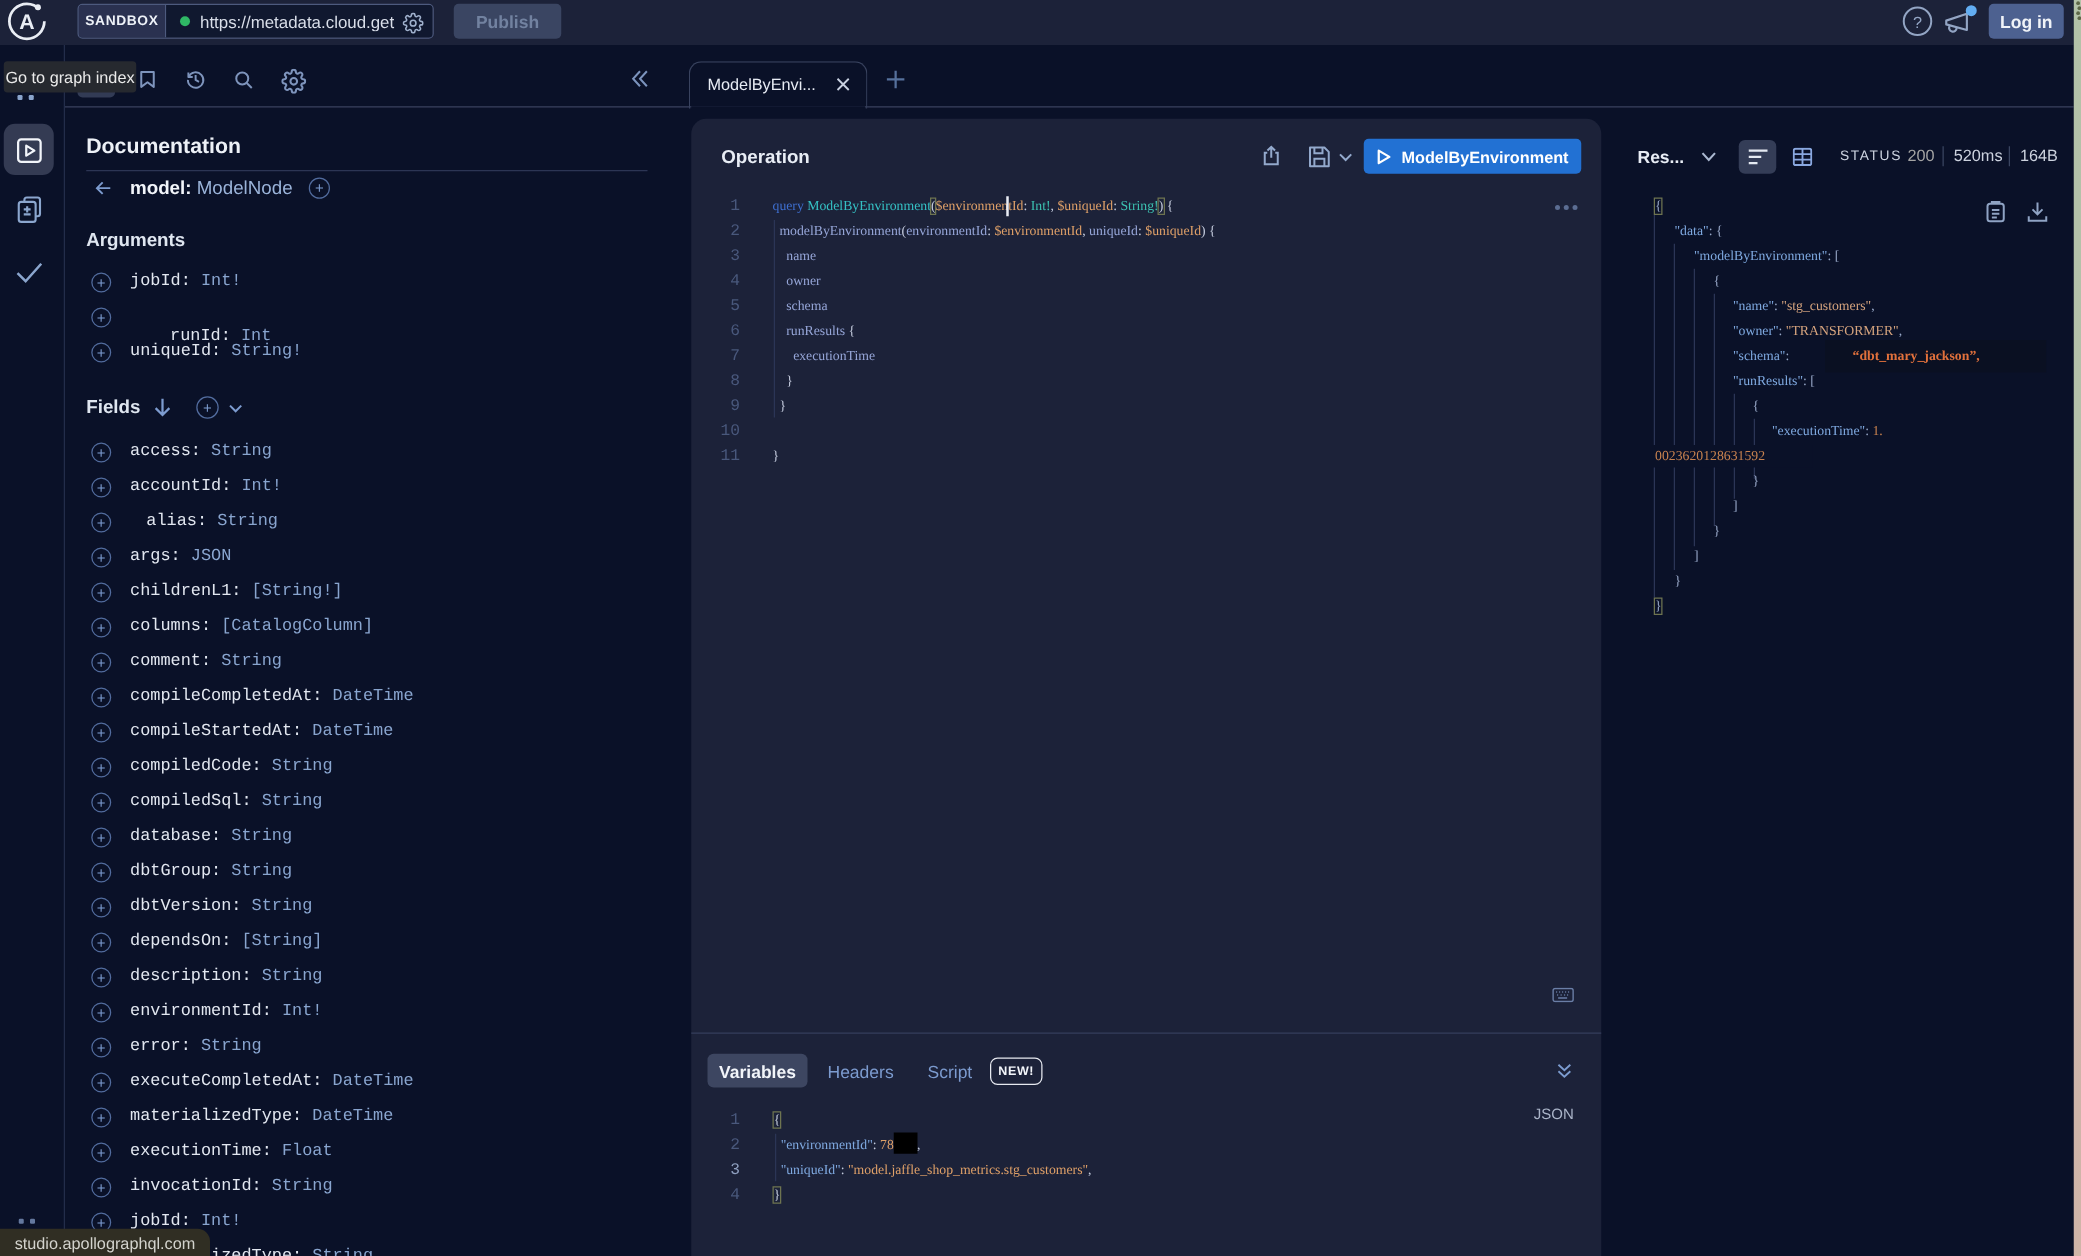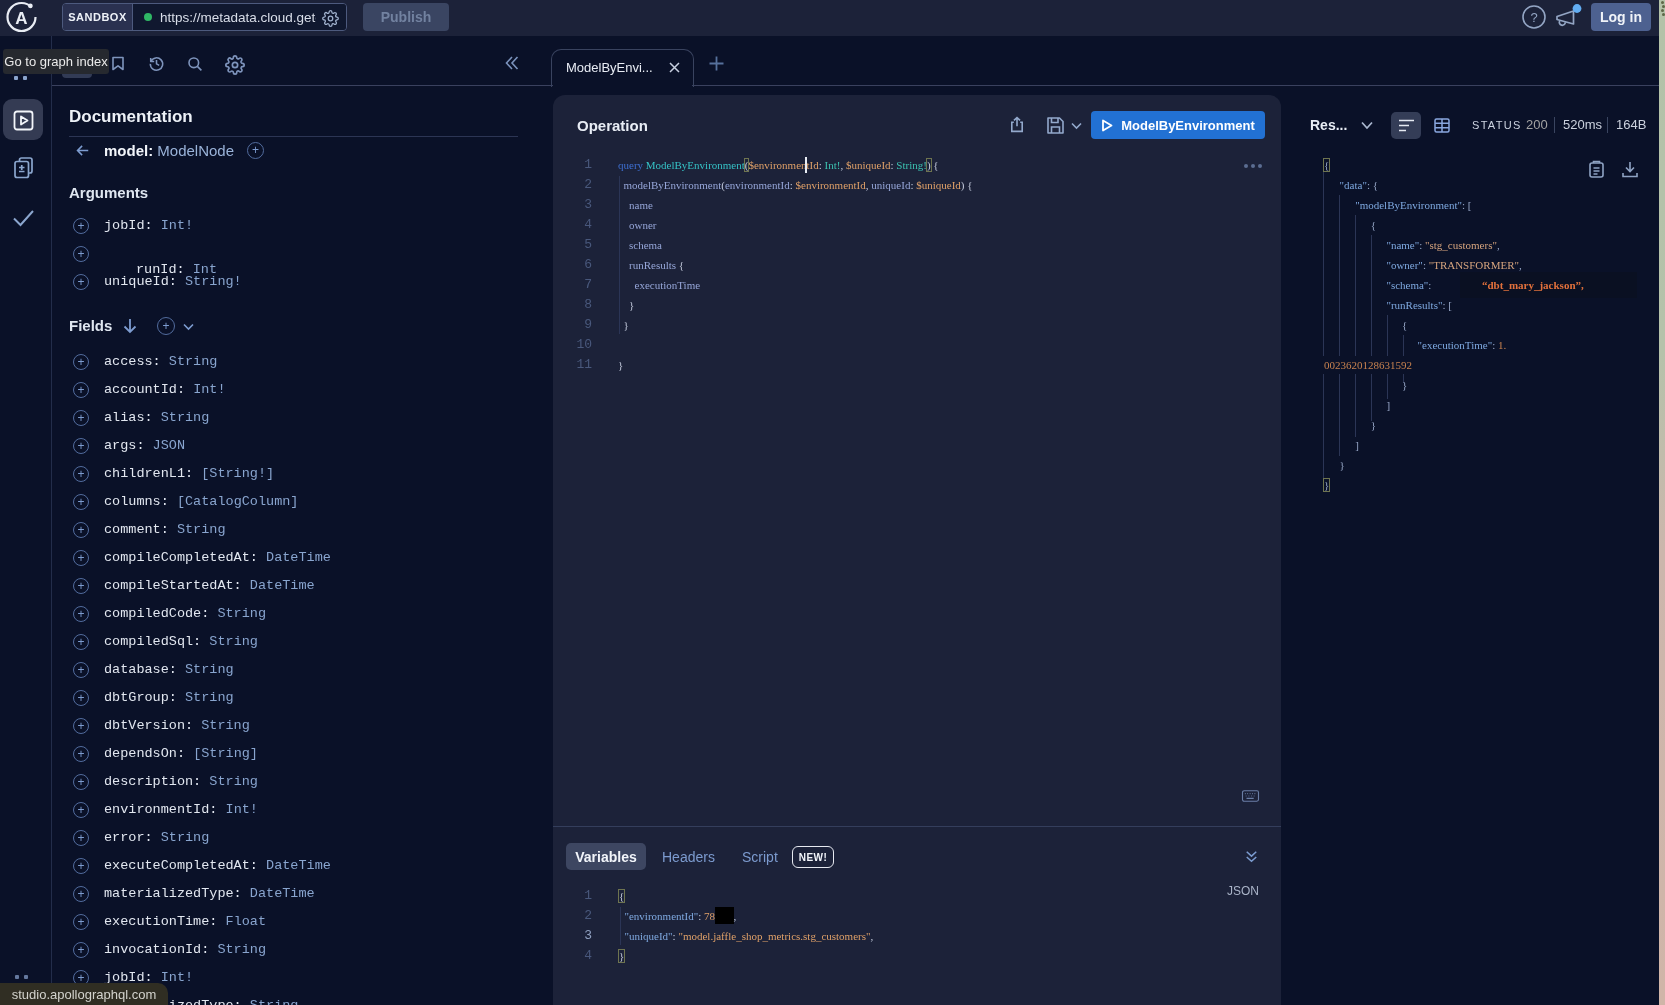--- a/index.html
+++ b/index.html
@@ -153,21 +153,21 @@
       <div class="abs" style="left:73px;top:354px;">
         <span class="plus" style="left:0;top:0;">+</span>
         <span class="dmono abs" style="left:31px;top:0;"><span class="fname">access: </span><span class="ftype">String</span></span>
       </div>
       <div class="abs" style="left:73px;top:382px;">
         <span class="plus" style="left:0;top:0;">+</span>
         <span class="dmono abs" style="left:31px;top:0;"><span class="fname">accountId: </span><span class="ftype">Int!</span></span>
       </div>
       <div class="abs" style="left:73px;top:410px;">
         <span class="plus" style="left:0;top:0;">+</span>
-        <span class="dmono abs" style="left:31px;top:0;"><span class="fname">alias: </span><span class="ftype">String</span></span>
+        <span class="dmono abs" style="left:44px;top:0;"><span class="fname">alias: </span><span class="ftype">String</span></span>
       </div>
       <div class="abs" style="left:73px;top:438px;">
         <span class="plus" style="left:0;top:0;">+</span>
         <span class="dmono abs" style="left:31px;top:0;"><span class="fname">args: </span><span class="ftype">JSON</span></span>
       </div>
       <div class="abs" style="left:73px;top:466px;">
         <span class="plus" style="left:0;top:0;">+</span>
         <span class="dmono abs" style="left:31px;top:0;"><span class="fname">childrenL1: </span><span class="ftype">[String!]</span></span>
       </div>
       <div class="abs" style="left:73px;top:494px;">

